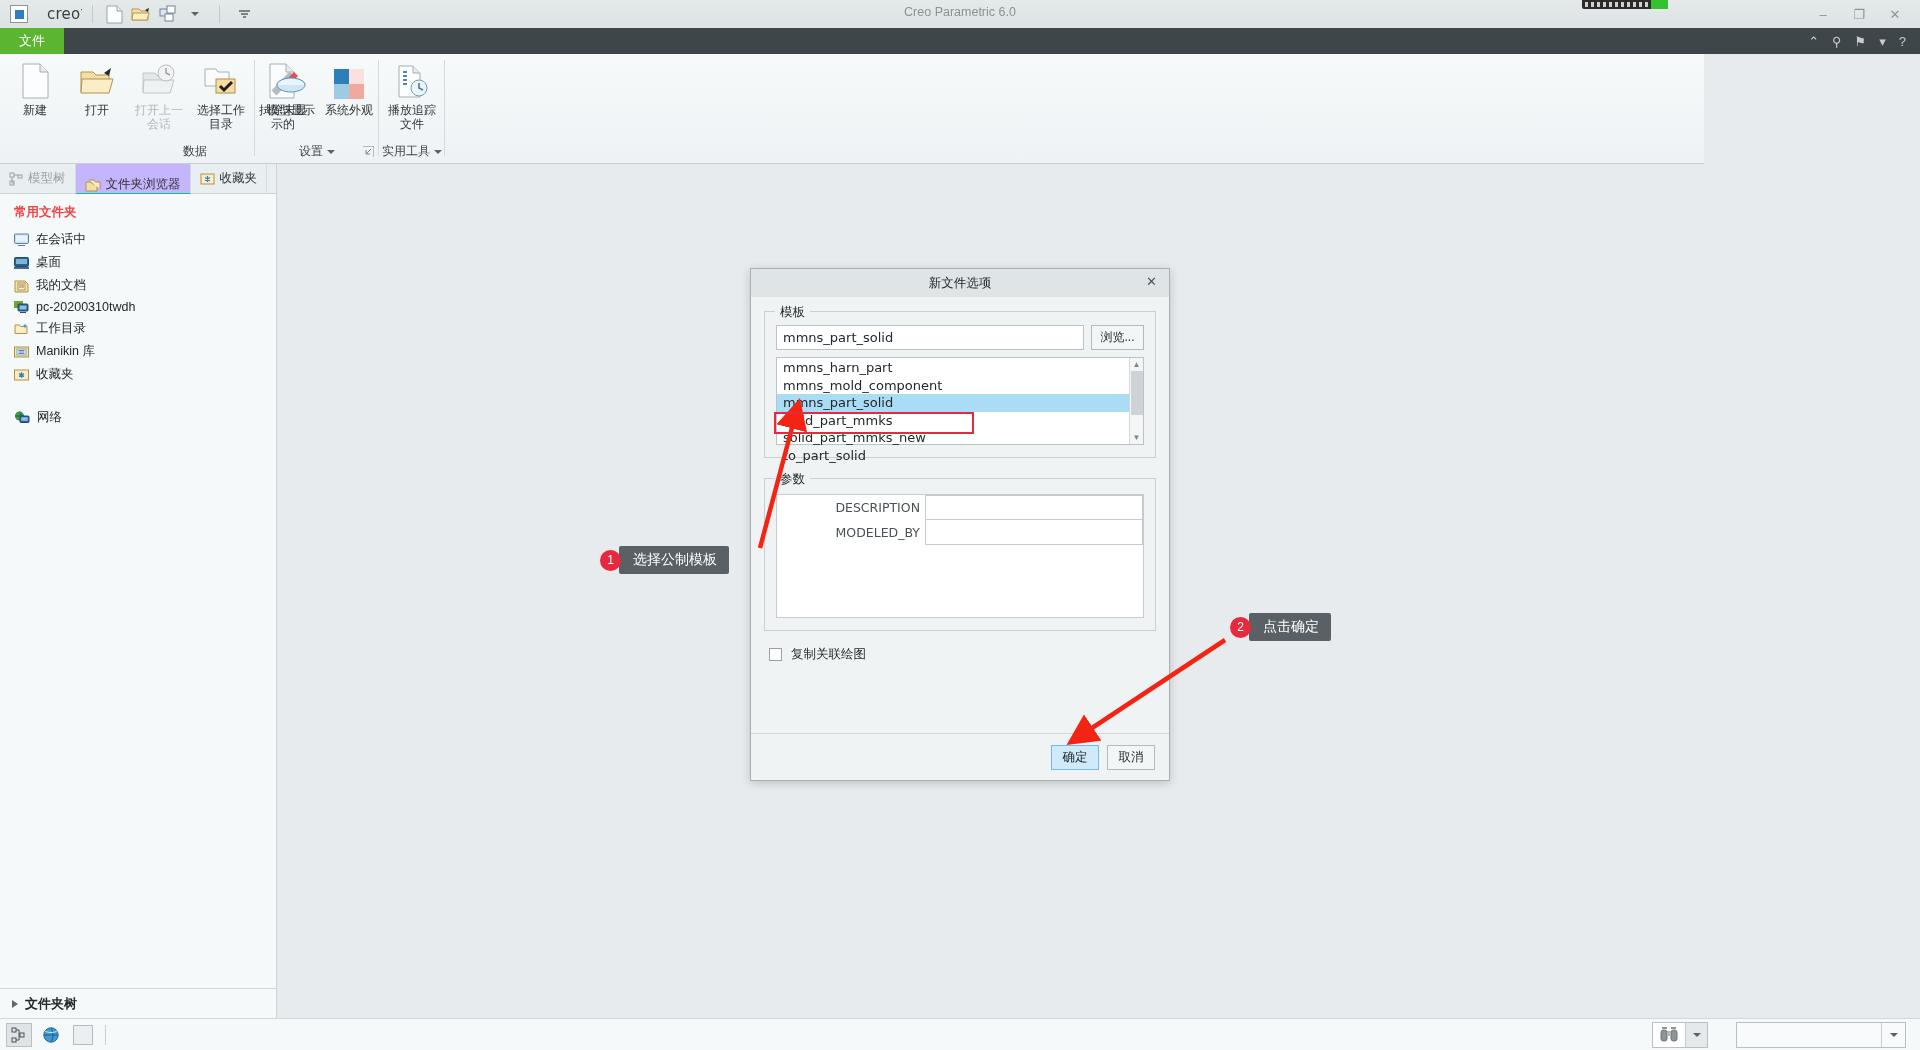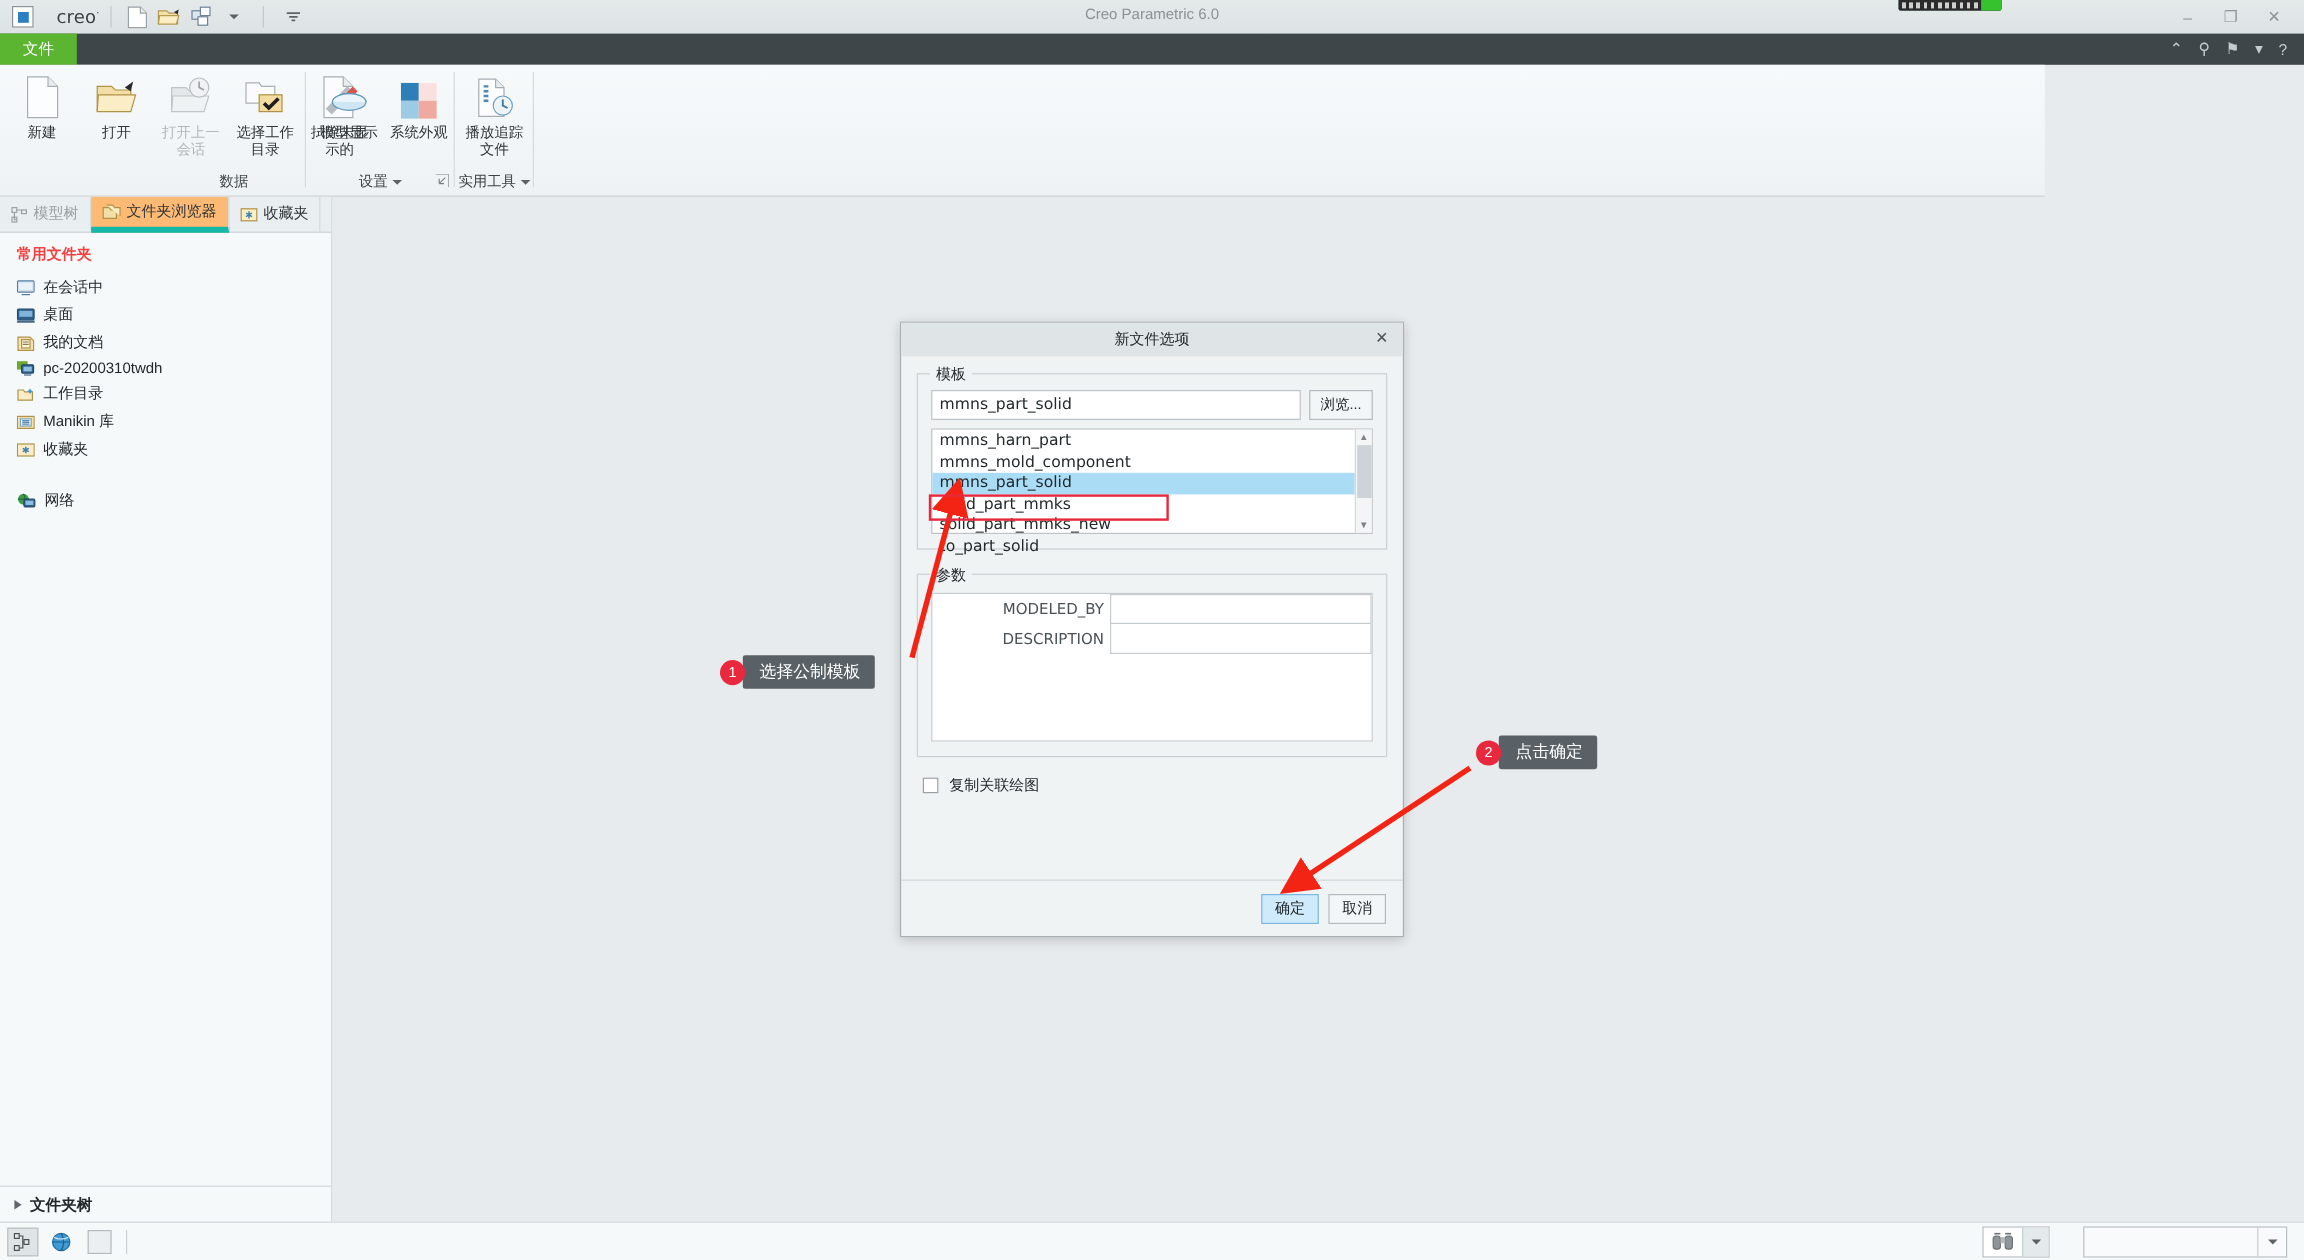--- a/index.html
+++ b/index.html
@@ -101,21 +101,21 @@
   
   .navpanel {
     position:absolute; left:0; top:164px; width:277px; bottom:32px;
     background:#f5f9fa; border-right:1px solid #cdd4d7;
   }
   .nav-tabs { display:flex; height:30px; background:#e9eef0; border-bottom:1px solid #cdd4d7;}
   .nav-tab {
     display:flex; align-items:center; gap:5px; padding: 0 9px; font-size:12.5px; color:#2f3538;
     border-right:1px solid #d5dbde;
   }
-  .nav-tab.active { background:#fdba74; border-bottom:5px solid #14b8a6; margin-bottom:-1px;}
+  .nav-tab.active { background:#c4b5fd; border-bottom:1px solid #14b8a6; margin-bottom:-1px;align-items:flex-end;}
   .nav-tab.dim { color:#9aa1a5; }
   .nav-section-title { font-size:12.5px; font-weight:bold; color:#ef4444; padding:10px 0 7px 14px; }
   .nav-item { display:flex; align-items:center; gap:7px; padding: 3px 0 3px 14px; font-size:12.5px; color:#23282b; }
   .nav-gap { height:20px; }
   .nav-bottom {
     position:absolute; left:0; bottom:0; width:100%; height:30px;
     border-top:1px solid #d2d8db; display:flex; align-items:center; gap:7px; padding-left:12px;
     font-size:13px; font-weight:bold; color:#23282b;
   }
   .tri-right { width:0;height:0;border-top:4.5px solid transparent;border-bottom:4.5px solid transparent;border-left:6px solid #61686c; }
@@ -556,25 +556,25 @@
           <div class="thumb"></div>
           <div class="arrow bot">▼</div>
         </div>
       </div>
     </div>
 
     <div class="fieldset" style="margin-top:20px;text-align:center;">
       <legend>参数</legend>
       <div class="param-table">
         <div class="param-row">
+          <div class="param-label">DESCRIPTION</div>
+          <div class="param-input"></div>
+        </div>
+        <div class="param-row">
           <div class="param-label">MODELED_BY</div>
-          <div class="param-input"></div>
-        </div>
-        <div class="param-row">
-          <div class="param-label">DESCRIPTION</div>
           <div class="param-input"></div>
         </div>
       </div>
     </div>
 
     <div class="chk-row">
       <span class="chk-box"></span>
       <span>复制关联绘图</span>
     </div>
 

